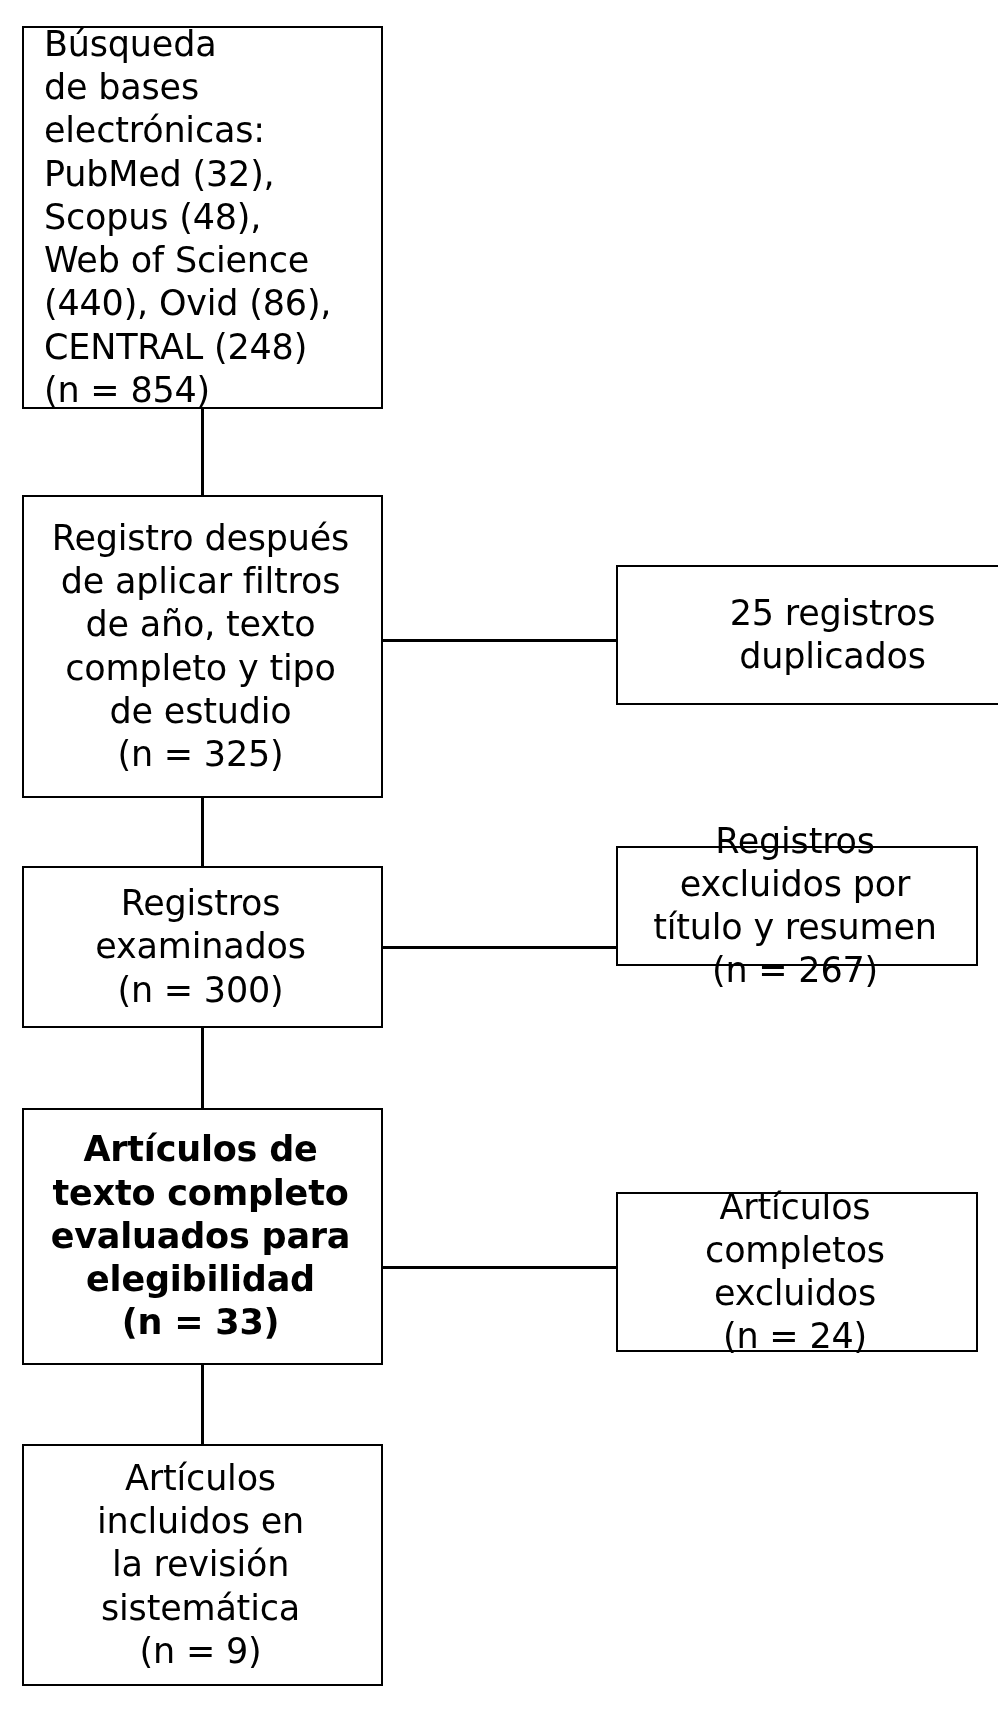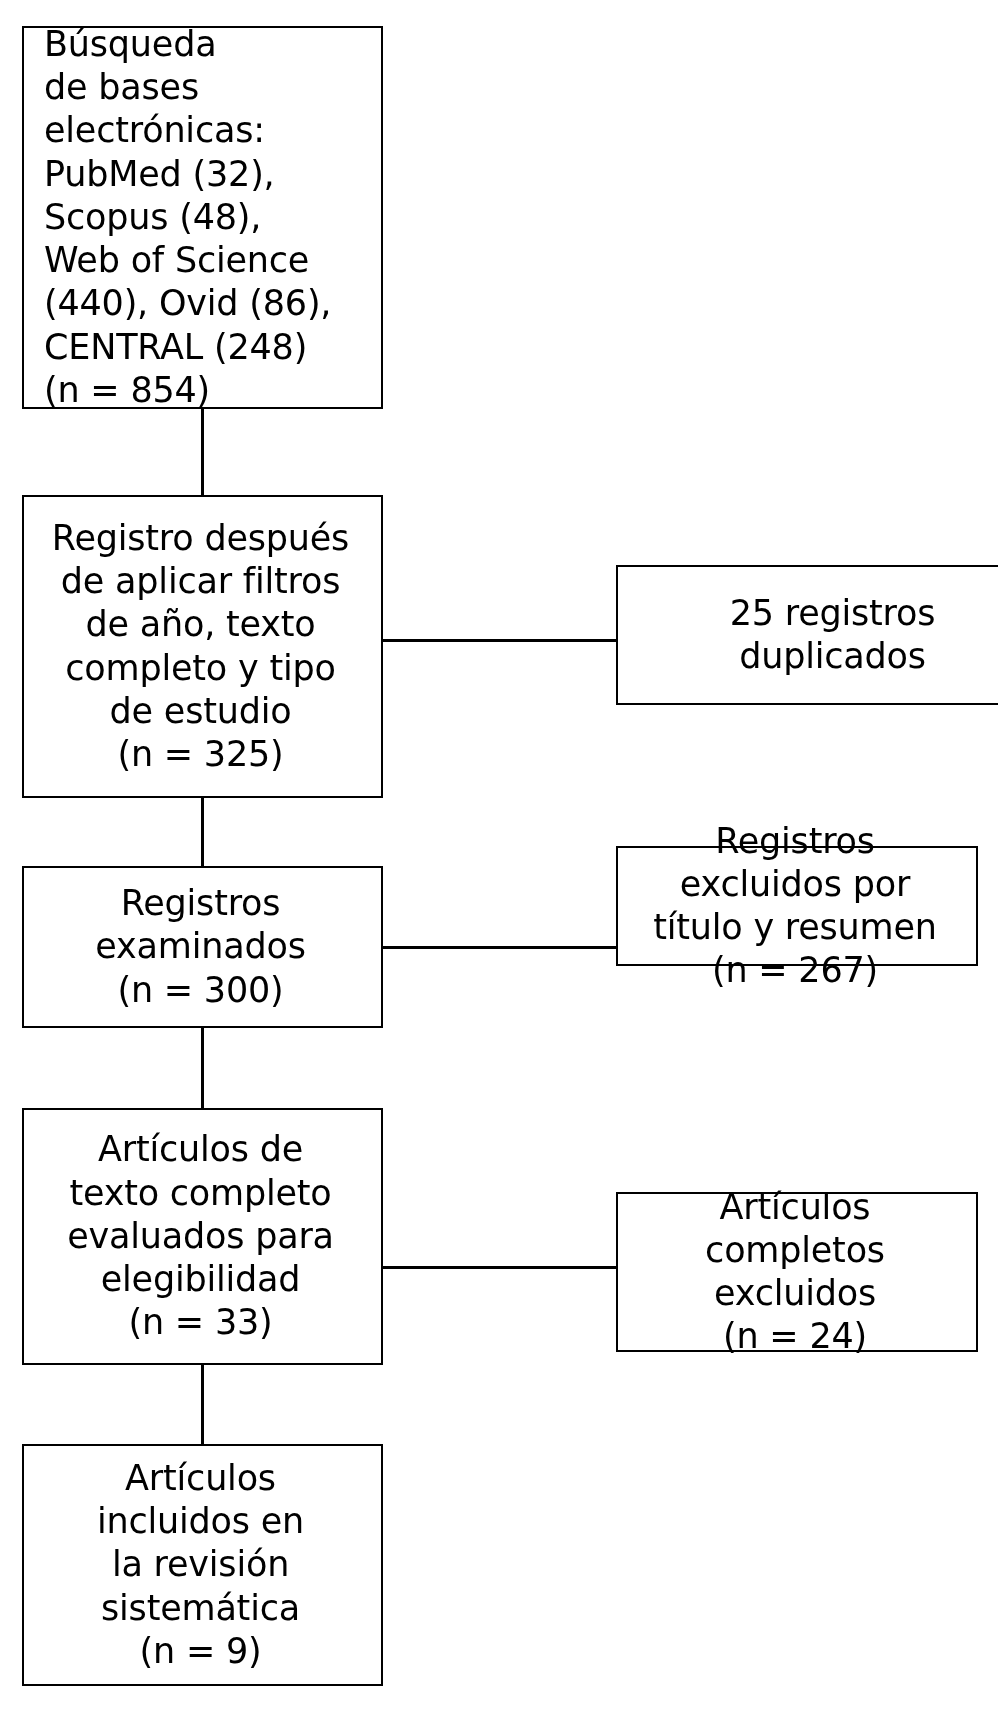--- a/index.html
+++ b/index.html
@@ -55,21 +55,21 @@
     width: 3px;
   }
   .connector.horizontal {
     height: 3px;
   }
 
   
   #box-search          { left: 22px;  top: 26px;   width: 361px; height: 383px; }
   #box-filtered        { left: 22px;  top: 495px;  width: 361px; height: 303px; }
   #box-screened        { left: 22px;  top: 866px;  width: 361px; height: 162px; }
-  #box-eligibility     { left: 22px;  top: 1108px; width: 361px; height: 257px; }
+  #box-eligibility     { left: 22px;  top: 1108px; width: 361px; height: 257px; font-weight: bold; }
   #box-included        { left: 22px;  top: 1444px; width: 361px; height: 242px; }
 
   
   #box-duplicates      { left: 616px; top: 565px;  width: 437px; height: 140px; }
   #box-excluded-screen { left: 616px; top: 846px;  width: 362px; height: 120px; }
   #box-excluded-full   { left: 616px; top: 1192px; width: 362px; height: 160px; }
 
   
   #conn-v-1 { left: 201px; top: 409px;  height: 86px; }
   #conn-v-2 { left: 201px; top: 798px;  height: 68px; }

